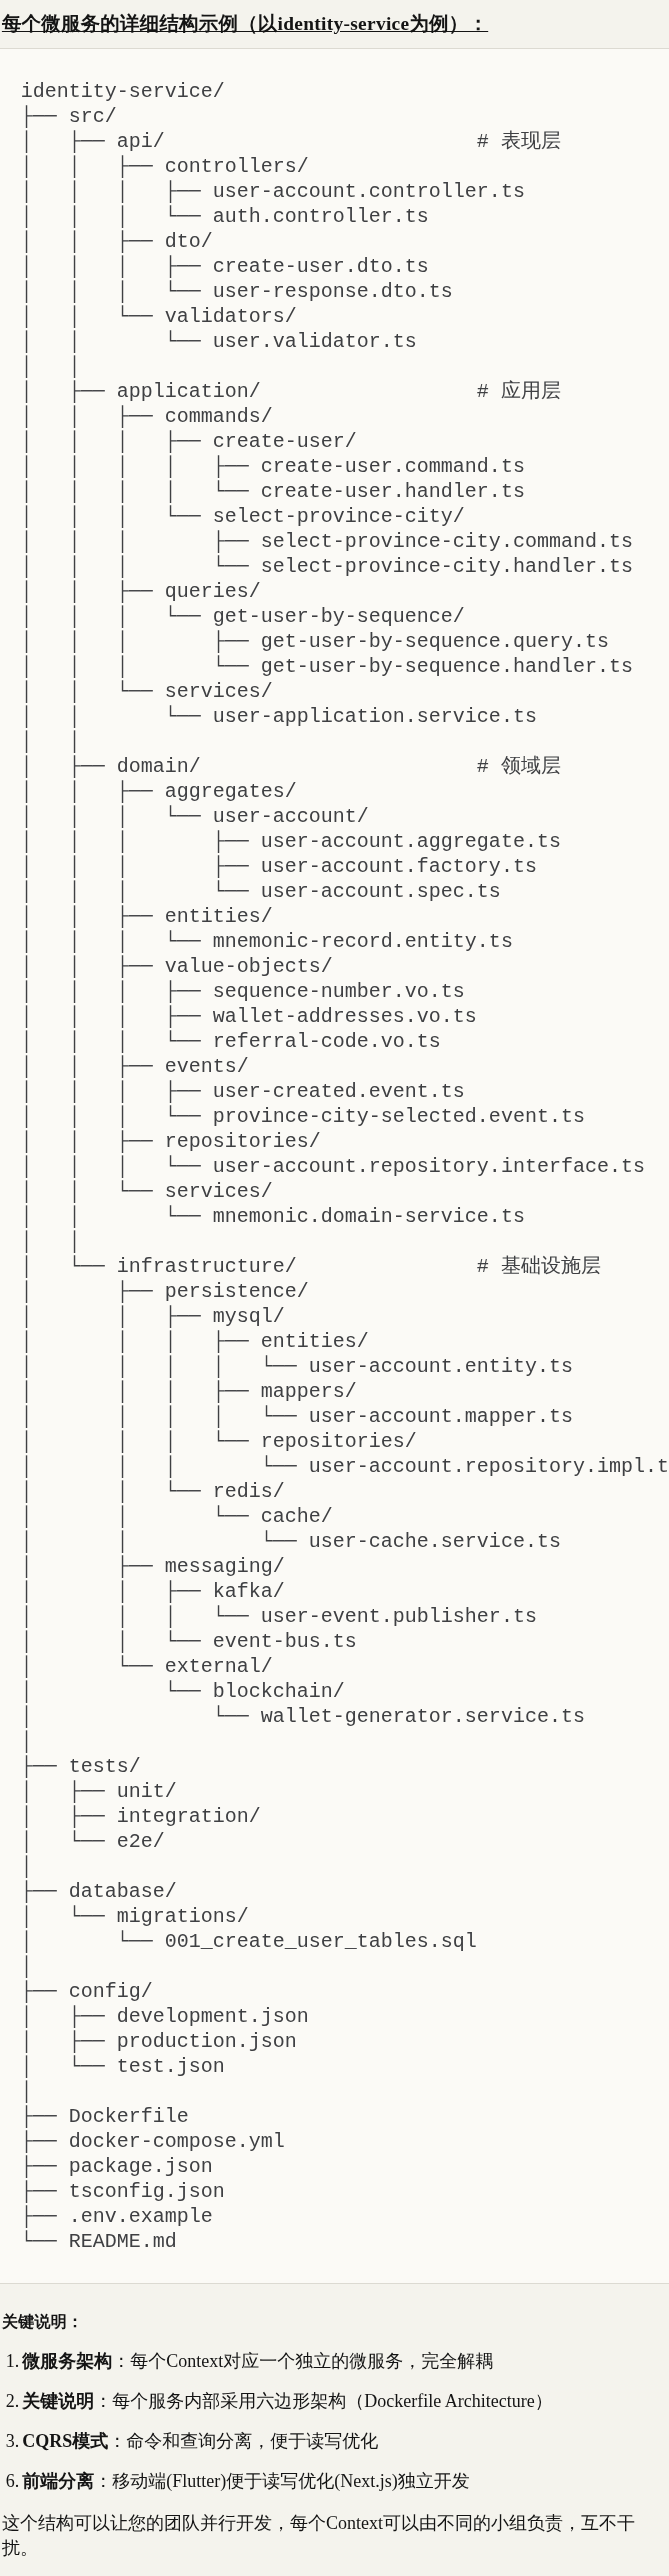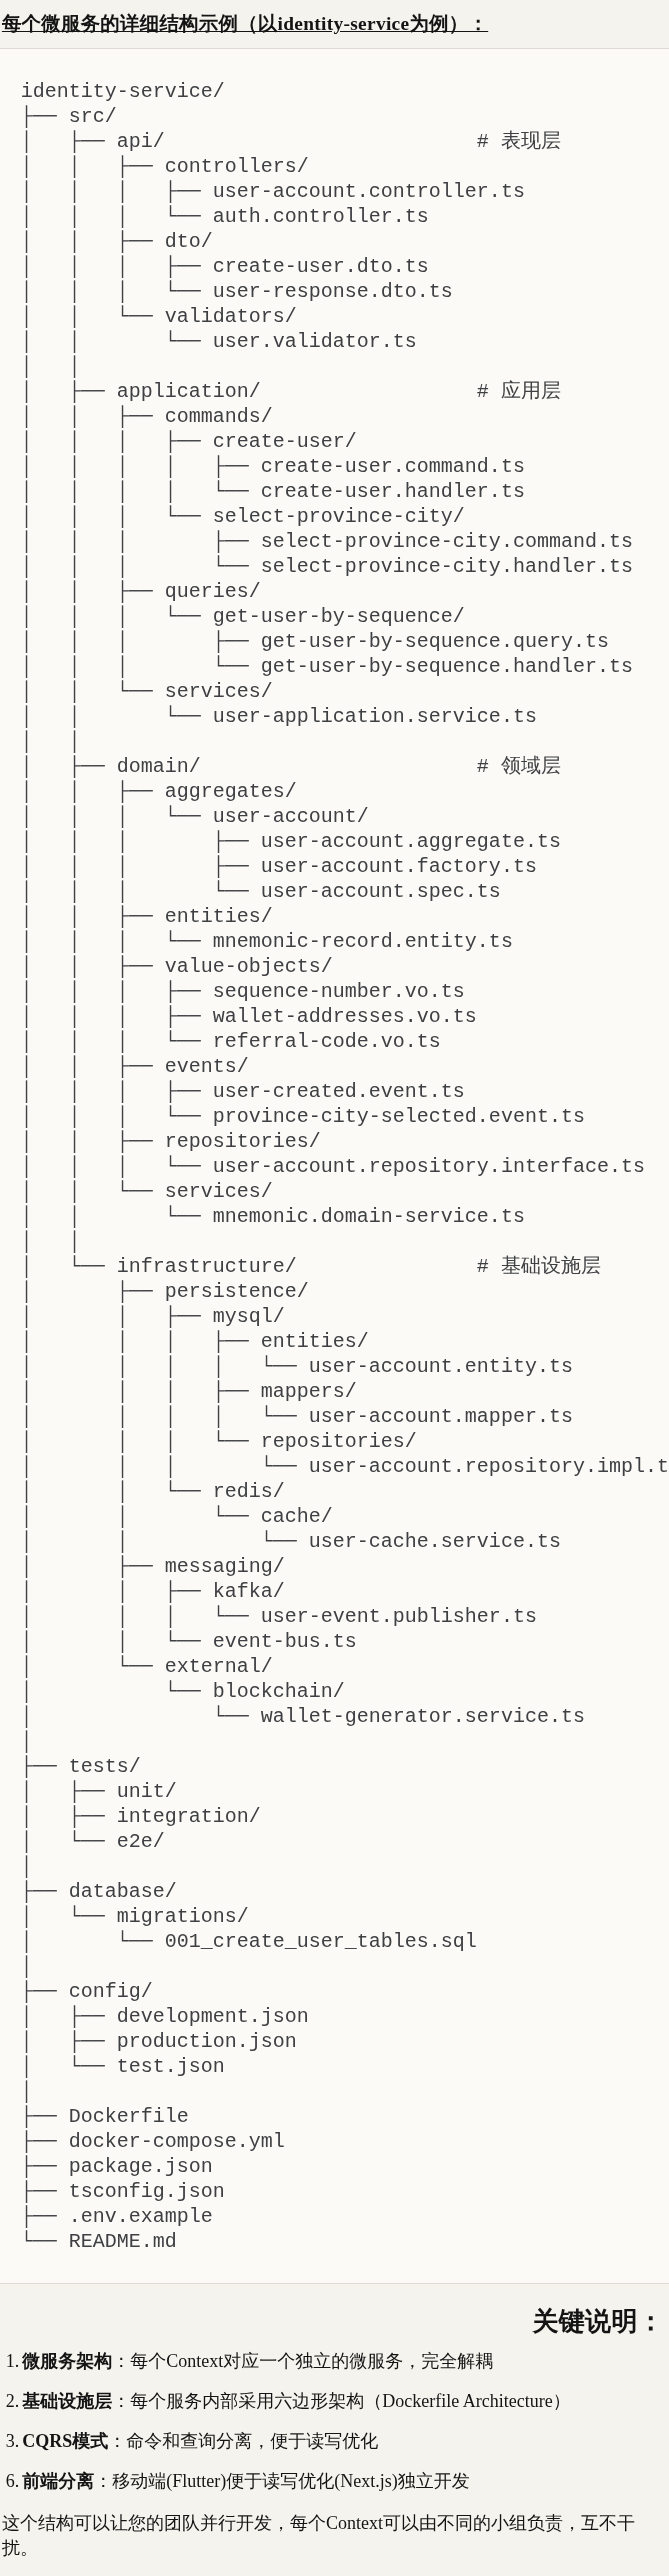--- a/index.html
+++ b/index.html
@@ -33,26 +33,25 @@
     font-family: Liberation Mono, monospace;
     font-size: 20px;
     line-height: 25px;
     color: var(--tree-text, #3f4043);
     white-space: pre;
   }
   .notes {
     margin: 25px 5px 0 1.9px;
   }
   .notes-heading {
-    font-size: 26px;
+    font-size: 16px;
     line-height: 25px;
     font-weight: bold;
     margin: 0 0 15px 0;
     letter-spacing: 0.3px;
-    text-align: right;
   }
   .note-item {
     font-size: 18px;
     line-height: 25px;
     margin: 0 0 15px 3.8px;
   }
   .note-num {
     margin-right: 3.1px;
   }
   .note-label {
@@ -164,21 +163,21 @@
 
   <div class="notes">
 
     <div class="notes-heading">关键说明：</div>
 
     <div class="note-item">
       <span class="note-num">1.</span><span class="note-label">微服务架构</span><span>：</span><span>每个Context对应一个独立的微服务，完全解耦</span>
     </div>
 
     <div class="note-item">
-      <span class="note-num">2.</span><span class="note-label">基础设施层</span><span>：</span><span>每个服务内部采用六边形架构（Dockerfile Architecture）</span>
+      <span class="note-num">2.</span><span class="note-label">关键说明</span><span>：</span><span>每个服务内部采用六边形架构（Dockerfile Architecture）</span>
     </div>
 
     <div class="note-item">
       <span class="note-num">3.</span><span class="note-label">CQRS模式</span><span>：</span><span>命令和查询分离，便于读写优化</span>
     </div>
 
 
 
     <div class="note-item">
       <span class="note-num">6.</span><span class="note-label">前端分离</span><span>：</span><span>移动端(Flutter)便于读写优化(Next.js)独立开发</span>

